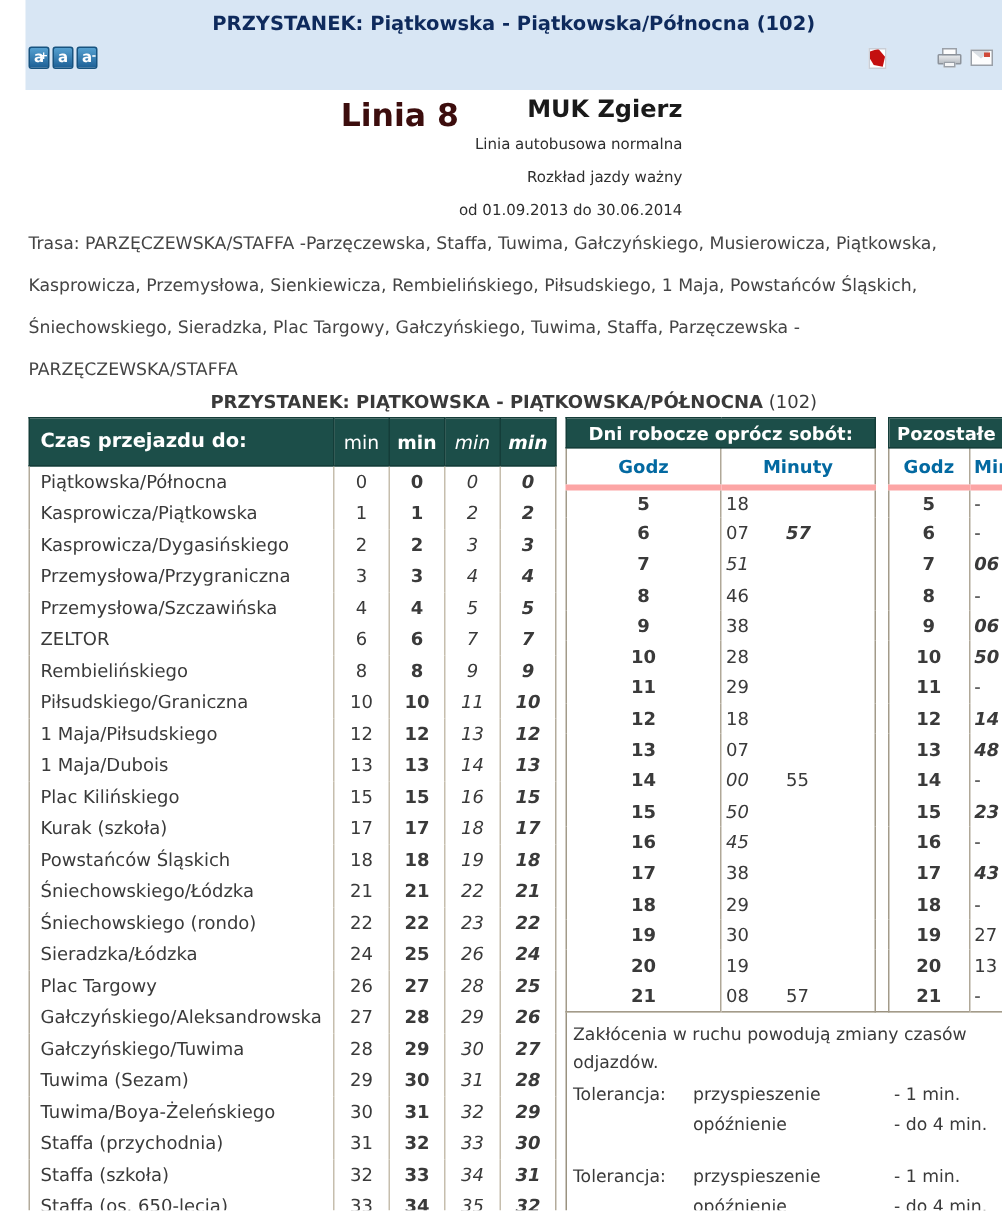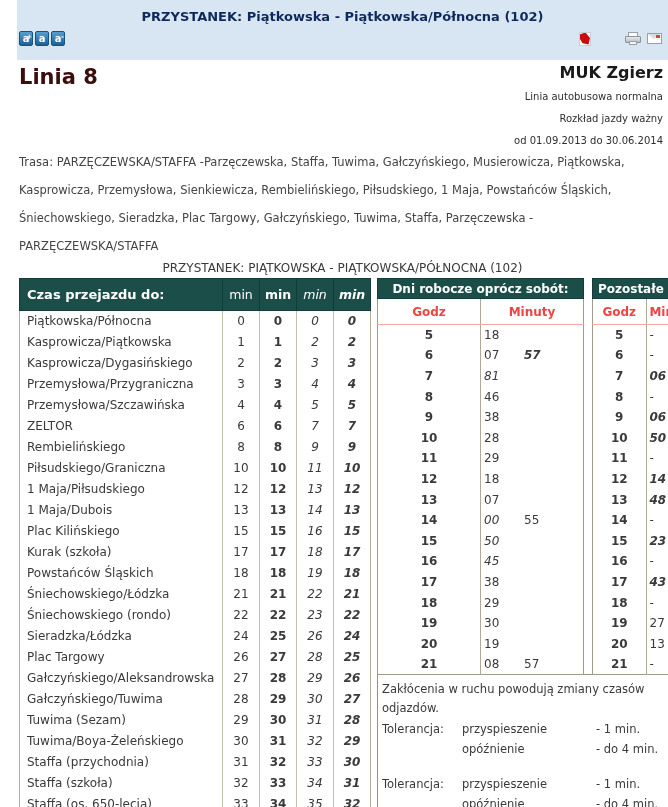--- a/index.html
+++ b/index.html
@@ -36,28 +36,28 @@
   .printer-icon { width:16px; height:13px; position:relative; cursor:pointer; }
   .printer-icon .paper { position:absolute; left:3px; top:0; width:10px; height:5px; background:#fdfdfd; border:1px solid #9aa0a8; }
   .printer-icon .bodyp { position:absolute; left:0; top:4px; width:16px; height:7px; background:linear-gradient(#e8eaec,#b9bec4); border:1px solid #8d939b; border-radius:1px; }
   .printer-icon .tray { position:absolute; left:4px; top:9px; width:8px; height:4px; background:#f4f5f6; border:1px solid #9aa0a8; }
   
   .email-icon { width:15px; height:11px; position:relative; background:#fdfdfd; border:1px solid #9aa0a8; cursor:pointer; }
   .email-icon .flap { position:absolute; left:0; top:0; width:0; height:0;
     border-left:6.5px solid transparent; border-right:6.5px solid transparent; border-top:5px solid #d8dde2; }
   .email-icon .stamp { position:absolute; right:1px; top:1px; width:4px; height:3px; background:#d04a3a; }
   
-  .info-row { height:86px; padding:3px 5px 0 2px; display:flex; justify-content:space-between; }
+  .info-row { height:86px; padding:3px 5px 0 2px; display:flex; justify-content:center; }
   .line-title { font-size:21px; font-weight:bold; color:#3c0d0d; padding-top:2px; }
   .operator-block { text-align:right; }
   .operator { font-size:16px; font-weight:bold; color:#1a1a1a; margin-bottom:9px; }
   .op-line { font-size:10px; color:#2e2e2e; margin-bottom:11px; }
   .route { font-size:11.5px; line-height:28px; color:#444; margin:2px 2px 0 2px; }
   .stop-heading { text-align:center; font-size:12px; color:#3a3a3a; margin-top:1px; }
-  .stop-heading .bold { font-weight:normal; }
+  .stop-heading .bold { font-weight:bold; }
   
   .st-n { font-weight:normal; font-style:normal; }
   .st-b { font-weight:bold; font-style:normal; }
   .st-i { font-weight:normal; font-style:italic; }
   .st-bi { font-weight:bold; font-style:italic; }
   
   .main { display:flex; align-items:flex-start; margin-top:3px; padding-left:2px; }
   table { border-collapse:collapse; table-layout:fixed; }
   
   .travel-table { width:335px; border:1px solid #b3ab9b; }
@@ -76,22 +76,22 @@
   .right-panel { margin-left:6px; width:323px; }
   .dep-tables { display:flex; }
   .dep-table { border:1px solid #a39b8a; background:#fff; }
   .dep-table.weekday { width:207px; }
   .dep-table.other { width:108px; margin-left:8px; }
   .dep-table th.section-header {
     background:#1c4e49; color:#fff; font-size:12px; font-weight:bold; text-align:center;
     height:20px; border:1px solid #143d39;
   }
   .dep-table th.col-header {
-    font-size:12px; font-weight:bold; color:#ef4444; height:26px; text-align:center;
-    border-bottom:1px solid #fca5a5; background:#fff;margin-left:31px;
+    font-size:12px; font-weight:bold; color:#0369a1; height:26px; text-align:center;
+    border-bottom:4px solid #fca5a5; background:#fff;margin-left:31px;
   }
   .dep-table th.col-header + th.col-header,
   .dep-table td.minutes-cell { border-left:1px solid #b0a898; }
   .dep-table td { height:20.6px; font-size:12px; vertical-align:middle; }
   .dep-table td.hour-cell { text-align:center; font-weight:bold; }
   .dep-table td.minutes-cell { text-align:left; padding-left:3px; }
   .minutes-cell .tok { display:inline-block; width:40px; }
   .dep-table.other .minutes-cell .tok { width:auto; }
   
   .notes-box {
@@ -368,21 +368,21 @@
               <tr>
                 <td class="hour-cell">5</td>
                 <td class="minutes-cell"><span class="tok st-n">18</span></td>
               </tr>
               <tr>
                 <td class="hour-cell">6</td>
                 <td class="minutes-cell"><span class="tok st-n">07</span><span class="tok st-bi">57</span></td>
               </tr>
               <tr>
                 <td class="hour-cell">7</td>
-                <td class="minutes-cell"><span class="tok st-i">81</span></td>
+                <td class="minutes-cell"><span class="tok st-i">51</span></td>
               </tr>
               <tr>
                 <td class="hour-cell">8</td>
                 <td class="minutes-cell"><span class="tok st-n">46</span></td>
               </tr>
               <tr>
                 <td class="hour-cell">9</td>
                 <td class="minutes-cell"><span class="tok st-n">38</span></td>
               </tr>
               <tr>

